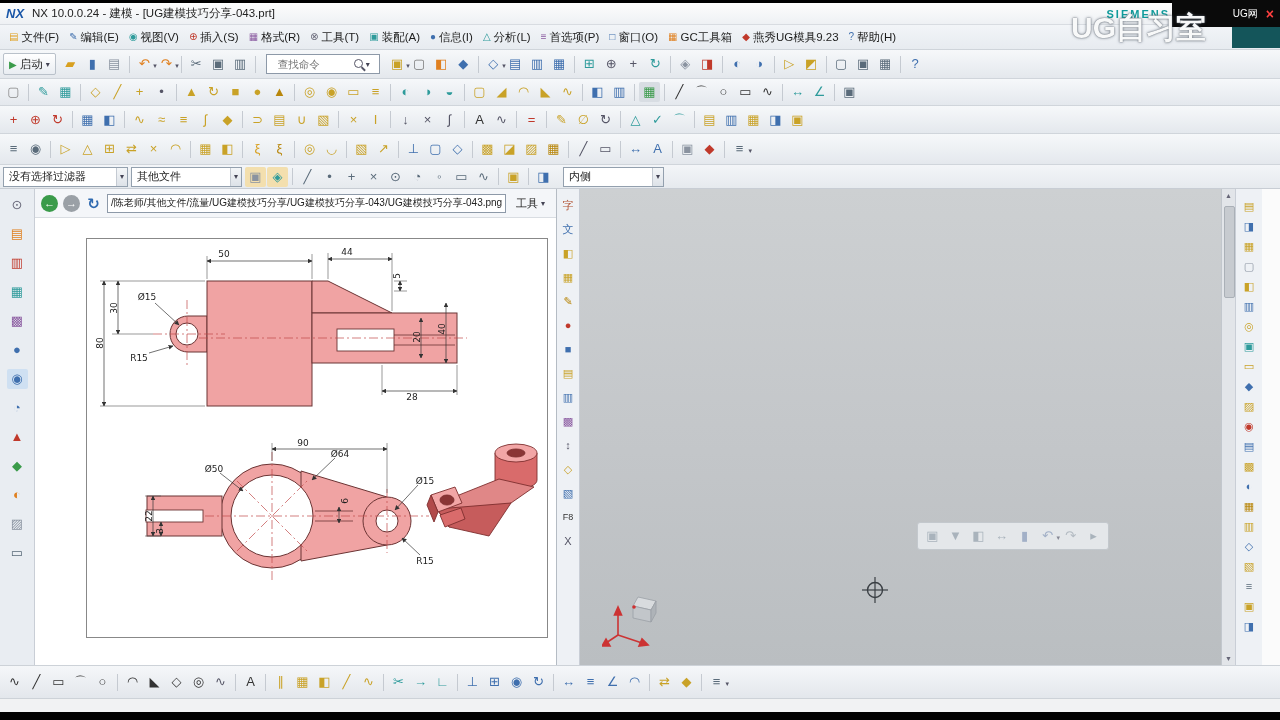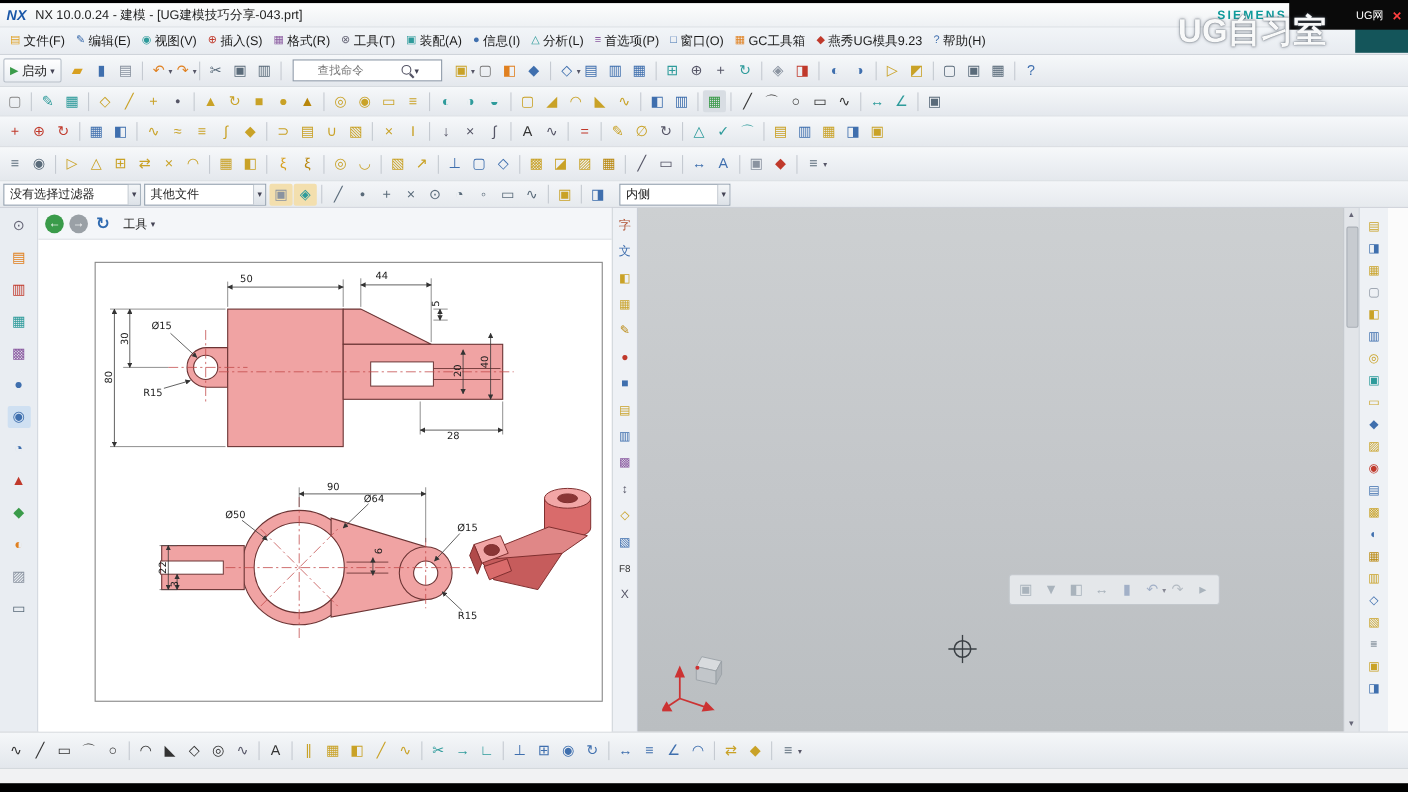--- a/index.html
+++ b/index.html
@@ -22,21 +22,21 @@
   .menu-item .mi{font-size:10px;line-height:10px;}
   
   .tb{flex:0 0 auto;display:flex;align-items:center;gap:1px;padding:0 3px;background:linear-gradient(#f6f8fa,#e4e8ed);border-bottom:1px solid #d0d5db;overflow:hidden;}
   .tb1{height:28px}.tb2{height:26px}.tb3{height:27px}.tb4{height:30px}
   .icon{width:21px;height:20px;line-height:20px;text-align:center;font-size:13px;border-radius:2px;flex:0 0 auto;position:relative;cursor:default;}
   .icon .dd{position:absolute;right:-2px;bottom:-2px;font-size:7px;color:#556;font-style:normal;}
   .sep{width:1px;height:17px;background:#c5cad1;margin:0 3px;flex:0 0 auto;}
   .start-btn{display:flex;align-items:center;gap:3px;border:1px solid #b9c1ca;background:linear-gradient(#fff,#e9edf2);border-radius:2px;height:20px;padding:0 5px;font-size:11.5px;color:#222;margin-right:3px;}
   .start-btn .s-ic{color:#3a9b4a;font-size:10px;}
   .caret{font-size:8px;color:#445;}
-  .search-box{display:flex;align-items:center;border:1px solid #8d99a8;background:#fff;height:18px;margin:0 6px;padding:0 20px;flex:0 0 auto;justify-content:flex-end;}
+  .search-box{display:flex;align-items:center;border:1px solid #8d99a8;background:#fff;height:18px;margin:0 6px;padding:0 9px;flex:0 0 auto;justify-content:flex-end;}
   .search-box input{border:none;outline:none;width:72px;font-size:10.5px;font-family:inherit;color:#333;}
   .mag{width:7px;height:7px;border:1.5px solid #556;border-radius:50%;position:relative;margin:0 3px 2px 2px;flex:0 0 auto;}
   .mag::after{content:"";position:absolute;width:5px;height:1.5px;background:#556;transform:rotate(45deg);right:-4px;bottom:-3px;}
   
   .filterbar{height:23px;flex:0 0 auto;display:flex;align-items:center;gap:3px;background:linear-gradient(#f3f5f8,#e6eaee);border-bottom:1px solid #c8cdd4;padding:0 3px;overflow:hidden;}
   .dd-box{display:flex;align-items:center;border:1px solid #93a0ae;background:#fff;height:18px;font-size:11px;color:#222;padding-left:5px;flex:0 0 auto;}
   .dd-box .dcaret{border-left:1px solid #c4cad2;height:100%;display:flex;align-items:center;padding:0 3px;margin-left:5px;background:linear-gradient(#f4f6f8,#dde2e8);font-size:8px;color:#445;}
   .w-filter{width:118px;justify-content:space-between;}
   .w-scope{width:104px;justify-content:space-between;}
   .w-side{width:94px;justify-content:space-between;margin-left:6px;}
@@ -401,20 +401,21 @@
         <span class="icon" style="color: rgb(224, 128, 32);">◐</span>
         <span class="icon" style="color: rgb(138, 147, 160);">▨</span>
         <span class="icon" style="color: rgb(90, 107, 122);">▭</span>
       </div>
 
     <div class="browser">
       <div class="nav-row">
         <span class="nav-btn nav-back">←</span>
         <span class="nav-btn nav-fwd">→</span>
         <span class="nav-btn nav-refresh">↻</span>
+        <input class="url-input" type="text" value="/陈老师/其他文件/流量/UG建模技巧分享/UG建模技巧分享-043/UG建模技巧分享-043.png" style="">
         <span class="tools-btn">
           <span>工具</span>
           <span class="caret">▾</span>
         </span>
       </div>
       <div class="browser-content">
         <div class="drawing">
           <svg viewBox="0 0 460 398" width="460" height="398">
             <defs>
               <marker id="ar" viewBox="0 0 10 10" refX="9" refY="5" markerWidth="7" markerHeight="7" orient="auto-start-reverse">

